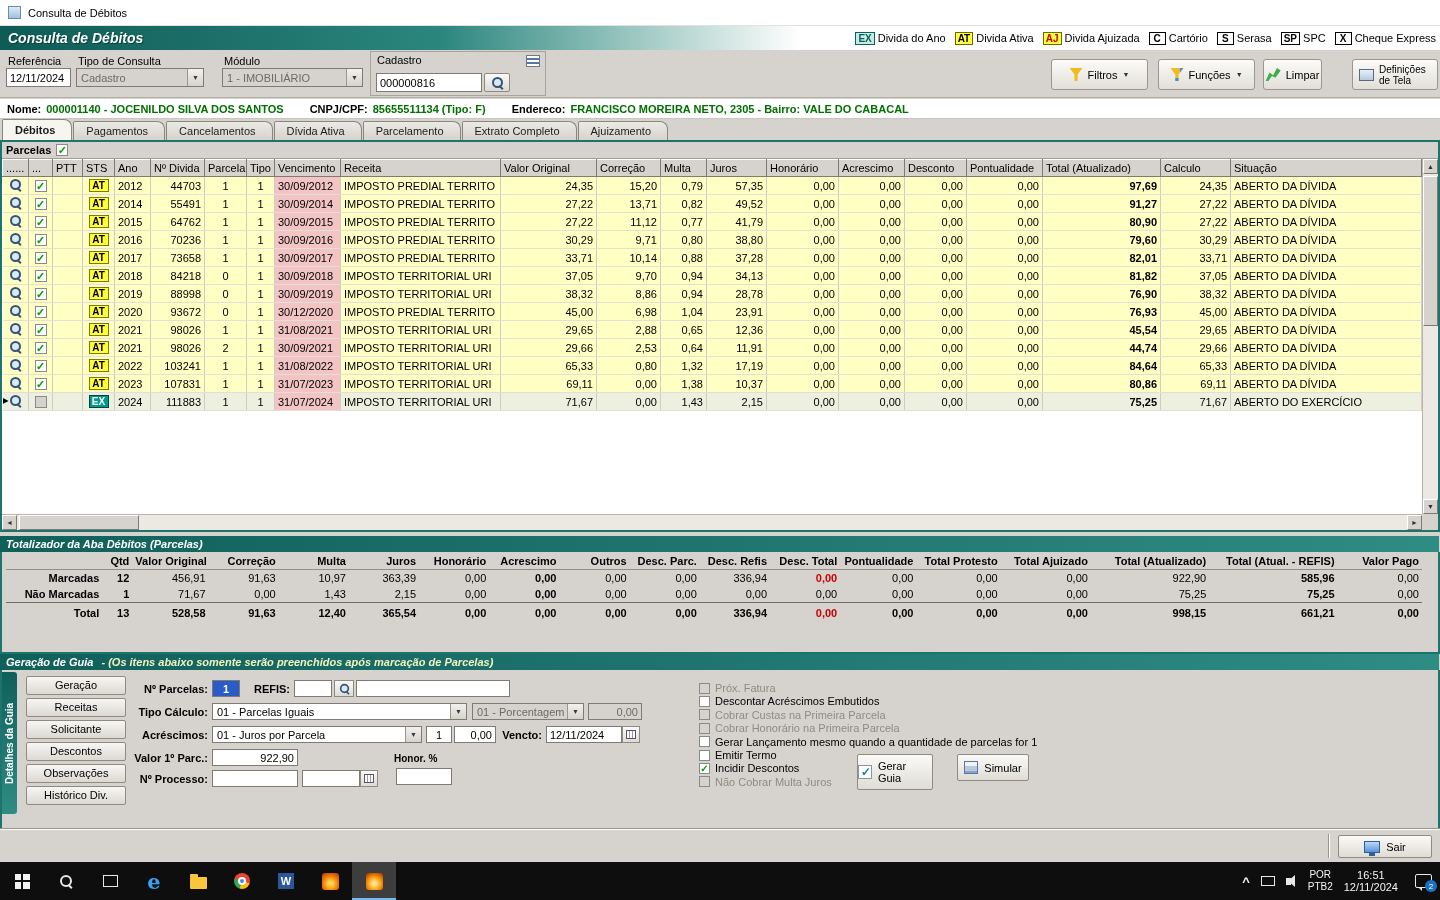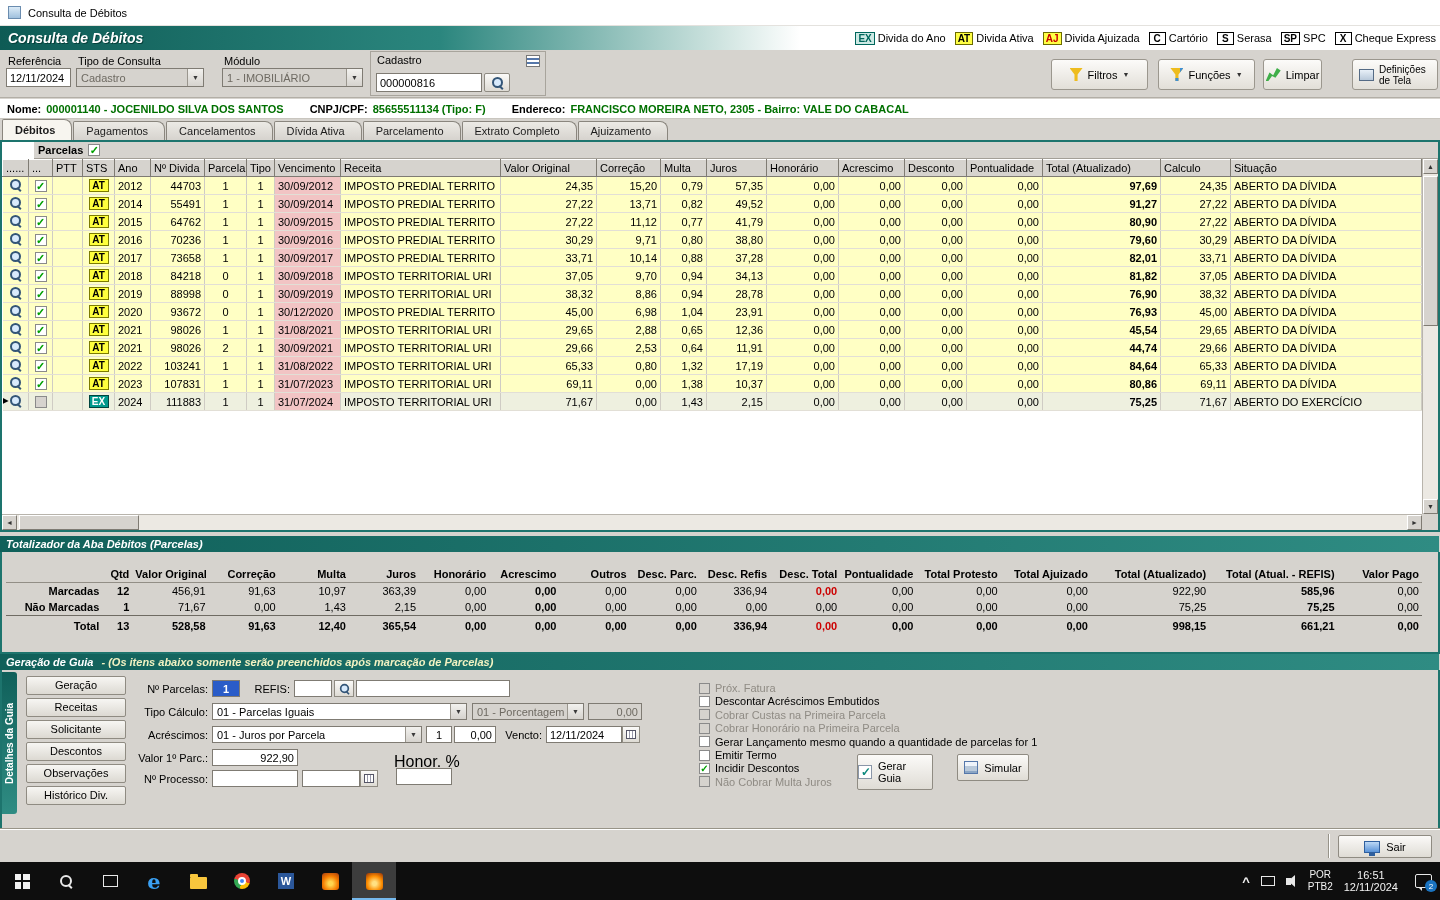--- a/index.html
+++ b/index.html
@@ -49,21 +49,21 @@
   .taxbar{position:absolute;top:99px;left:0;right:0;height:20px;background:#fff;display:flex;align-items:center;padding-left:7px;font-weight:bold;border-bottom:1px solid #c9c6bf;white-space:nowrap;}
   .taxbar .lab{color:#000;margin-right:5px;}
   .taxbar .val{color:#007000;margin-right:26px;}
 
   
   .tabstrip{position:absolute;top:119px;left:0;right:0;height:21px;display:flex;align-items:flex-end;padding-left:2px;background:#d6d3ce;}
   .tab{height:19px;line-height:18px;padding:0 16px 0 12px;background:linear-gradient(#eceae5,#d6d3ce);border:1px solid #8a867e;border-bottom:none;border-radius:2px 8px 0 0;margin-right:1px;color:#1c1c1c;cursor:pointer;white-space:nowrap;}
   .tab.active{background:#f7f5ef;font-weight:bold;height:21px;line-height:20px;}
 
   
-  .gridframe{position:absolute;top:140px;left:0;width:1440px;height:392px;border:2px solid #1d746d;background:#fff;padding-left:32px;}
+  .gridframe{position:absolute;top:140px;left:0;width:1440px;height:392px;border:2px solid #1d746d;background:#fff;}
   .parcrow{height:17px;background:#d6d3ce;display:flex;align-items:center;gap:5px;padding-left:4px;border-bottom:1px solid #a39f97;font-weight:bold;}
   .gridwrap{position:absolute;top:17px;left:0;right:16px;bottom:16px;overflow:hidden;background:#fff;}
   table.grid{border-collapse:collapse;table-layout:fixed;width:100%;}
   .grid th{height:17px;background:#d6d3ce;border:1px solid;border-color:#fff #7f7b73 #7f7b73 #fff;font-weight:normal;font-size:11px;padding:0 3px;text-align:left;overflow:hidden;white-space:nowrap;cursor:pointer;}
   .grid td{height:18px;border-right:1px solid #cfccc4;border-bottom:1px solid #e2dfd6;padding:0 3px;overflow:hidden;white-space:nowrap;font-size:11px;}
   tr.marked td{background:#ffffc4;}
   tr.cur td{background:#eef0df;}
   tr.marked td.venc,tr.cur td.venc{background:#f2c4c4;}
   .grid td.tot{font-weight:bold;}
   .al{text-align:left;} .ar{text-align:right;} .ac{text-align:center;} .cc{text-align:center;position:relative;}
@@ -81,34 +81,34 @@
   .sbb{position:absolute;width:15px;height:15px;background:#d6d3ce;border:1px solid;border-color:#fff #7f7b73 #7f7b73 #fff;font-size:7px;display:flex;align-items:center;justify-content:center;color:#333;cursor:pointer;}
   .vthumb{position:absolute;left:0;top:17px;width:15px;height:150px;background:#d6d3ce;border:1px solid;border-color:#fff #7f7b73 #7f7b73 #fff;cursor:pointer;}
   .hthumb{position:absolute;top:0;left:17px;width:120px;height:15px;background:#d6d3ce;border:1px solid;border-color:#fff #7f7b73 #7f7b73 #fff;cursor:pointer;}
 
   
   .secbar{position:absolute;left:0;right:1px;height:16px;background:linear-gradient(to right,#10605a,#2f8c83);color:#fff;font-weight:bold;font-style:italic;display:flex;align-items:center;padding-left:6px;gap:8px;font-size:11px;}
   .secbar .sub{color:#f2f2c2;}
 
   
   .totbody{position:absolute;top:552px;left:0;right:0;height:102px;background:#d6d3ce;border-left:2px solid #1d746d;border-right:2px solid #1d746d;border-bottom:2px solid #1d746d;}
-  table.tot{border-collapse:collapse;table-layout:fixed;width:1416px;margin:15px 0 0 4px;}
+  table.tot{border-collapse:collapse;table-layout:fixed;width:1416px;margin:2px 0 0 4px;}
   .tot th{font-size:11px;font-weight:bold;text-align:right;padding:1px 3px 2px;border-bottom:1px solid #928e86;white-space:nowrap;overflow:hidden;}
   .tot td{font-size:11px;text-align:right;padding:2px 3px;white-space:nowrap;overflow:hidden;}
   .tot td.rowlab{font-weight:bold;}
   .tot tr.total td{border-top:1px solid #6f6b63;font-weight:bold;padding-top:4px;}
   .vred{color:#cc0000;font-weight:bold;}
   .vbold{font-weight:bold;}
 
   
   .guiabody{position:absolute;top:670px;left:0;right:0;height:158px;background:#d6d3ce;border-left:2px solid #1d746d;border-right:2px solid #1d746d;}
   .sidetab{position:absolute;left:0;top:2px;width:15px;height:142px;background:linear-gradient(#2f8c83,#10605a);color:#fff;font-size:10px;font-weight:bold;writing-mode:vertical-rl;transform:rotate(180deg);display:flex;align-items:center;justify-content:center;border-radius:3px 0 0 3px;}
   .sbtns{position:absolute;left:24px;top:6px;width:100px;}
   .sbtn{display:block;width:100px;height:19px;margin-bottom:3px;background:linear-gradient(#f7f6f3,#dcd9d2);border:1px solid #8f8b82;border-radius:2px;font-size:11px;text-align:center;line-height:17px;cursor:pointer;}
-  .glab{position:absolute;text-align:right;white-space:nowrap;}
+  .glab{position:absolute;text-align:right;white-space:nowrap;font-weight:bold;}
   .ginput{position:absolute;border:1px solid #7f7b73;background:#fff;font:11px "Liberation Sans",sans-serif;padding:0 3px;height:17px;}
   .ginput.dis{background:#d6d3ce;color:#6e6a62;}
   .ginput.sel{background:#2a5cc8;color:#fff;text-align:center;font-weight:bold;}
   .gcombo{height:17px;}
   .gchk{position:absolute;display:flex;align-items:center;gap:5px;white-space:nowrap;font-size:11px;}
   .gchk.dis{color:#8f8b84;}
   .gchk .cbx{width:11px;height:11px;line-height:10px;font-size:10px;}
   .calbtn{position:absolute;width:18px;height:17px;display:flex;align-items:center;justify-content:center;background:linear-gradient(#fbfaf8,#dedbd4);border:1px solid #8f8b82;cursor:pointer;}
   .calico{width:10px;height:9px;border:1px solid #556;background:repeating-linear-gradient(90deg,#fff 0 2px,#99a 2px 3px),#fff;}
   .bigbtn{position:absolute;display:flex;align-items:center;justify-content:center;gap:6px;background:linear-gradient(#fbfaf8,#dfdcd5);border:1px solid #8f8b82;border-radius:2px;font-size:11px;cursor:pointer;}
@@ -788,21 +788,21 @@
     <input class="ginput" style="left: 424px; top: 56px; width: 26px; text-align: center;" value="1">
     <input class="ginput" style="left: 452px; top: 56px; width: 42px; text-align: right;" value="0,00">
     <span class="glab" style="left:498px;top:59px;width:42px">Vencto:</span>
     <input class="ginput" style="left: 544px; top: 56px; width: 76px;" value="12/11/2024">
     <span class="calbtn" style="left:620px;top:56px">
         <span class="calico"></span>
       </span>
 
     <span class="glab" style="left:132px;top:82px;width:74px">Valor 1º Parc.:</span>
     <input class="ginput" style="left: 210px; top: 79px; width: 86px; text-align: right;" value="922,90">
-    <span class="glab" style="left:392px;top:83px;width:52px;font-size:16px;text-align:left">Honor. %</span>
+    <span class="glab" style="left:392px;top:83px;width:52px;font-size:10px;text-align:left">Honor. %</span>
 
     <span class="glab" style="left:132px;top:103px;width:74px">Nº Processo:</span>
     <input class="ginput" style="left: 210px; top: 100px; width: 86px;" value="">
     <input class="ginput" style="left: 300px; top: 100px; width: 58px;">
     <span class="calbtn" style="left:358px;top:100px">
         <span class="calico"></span>
       </span>
     <input class="ginput" style="left: 394px; top: 98px; width: 56px;">
 
     <div>

